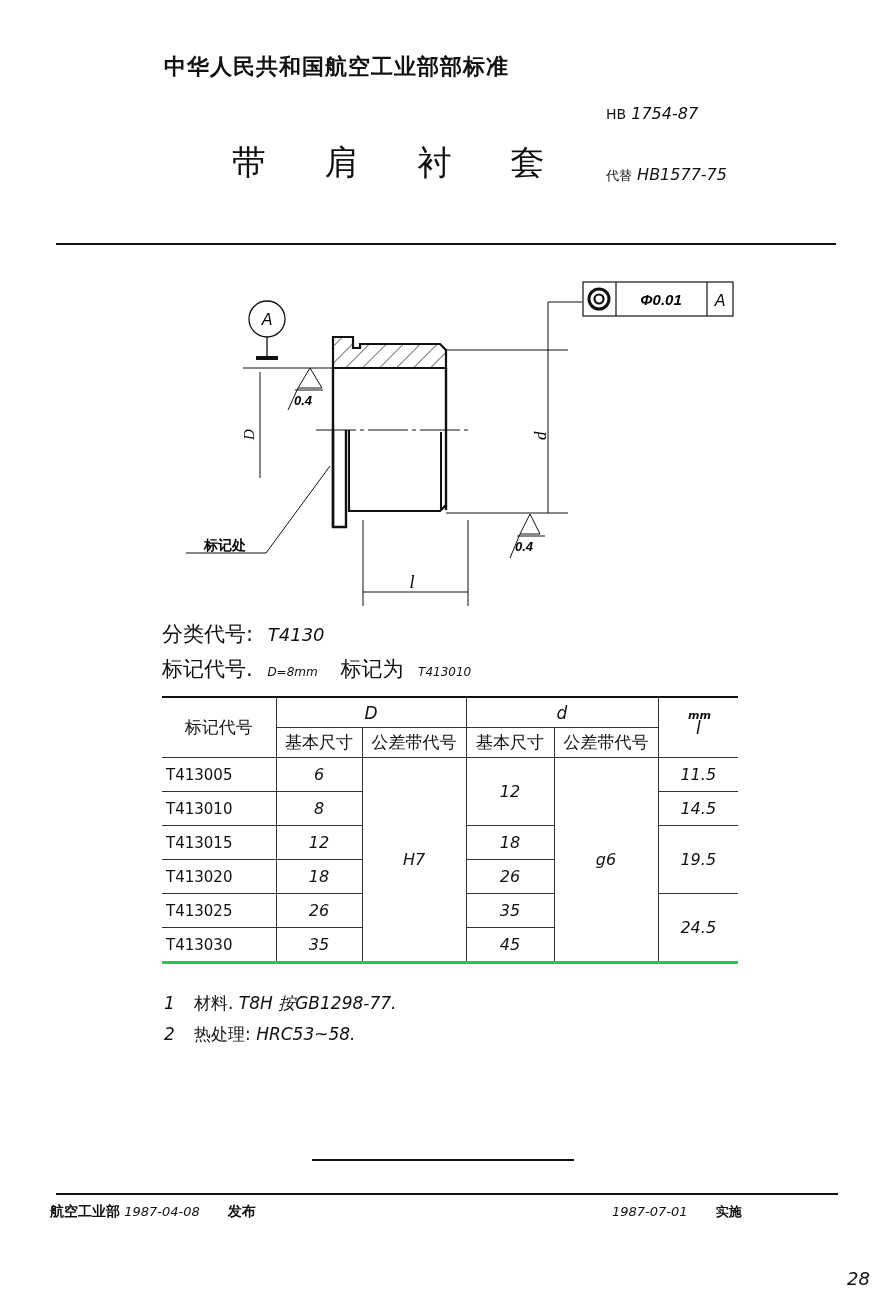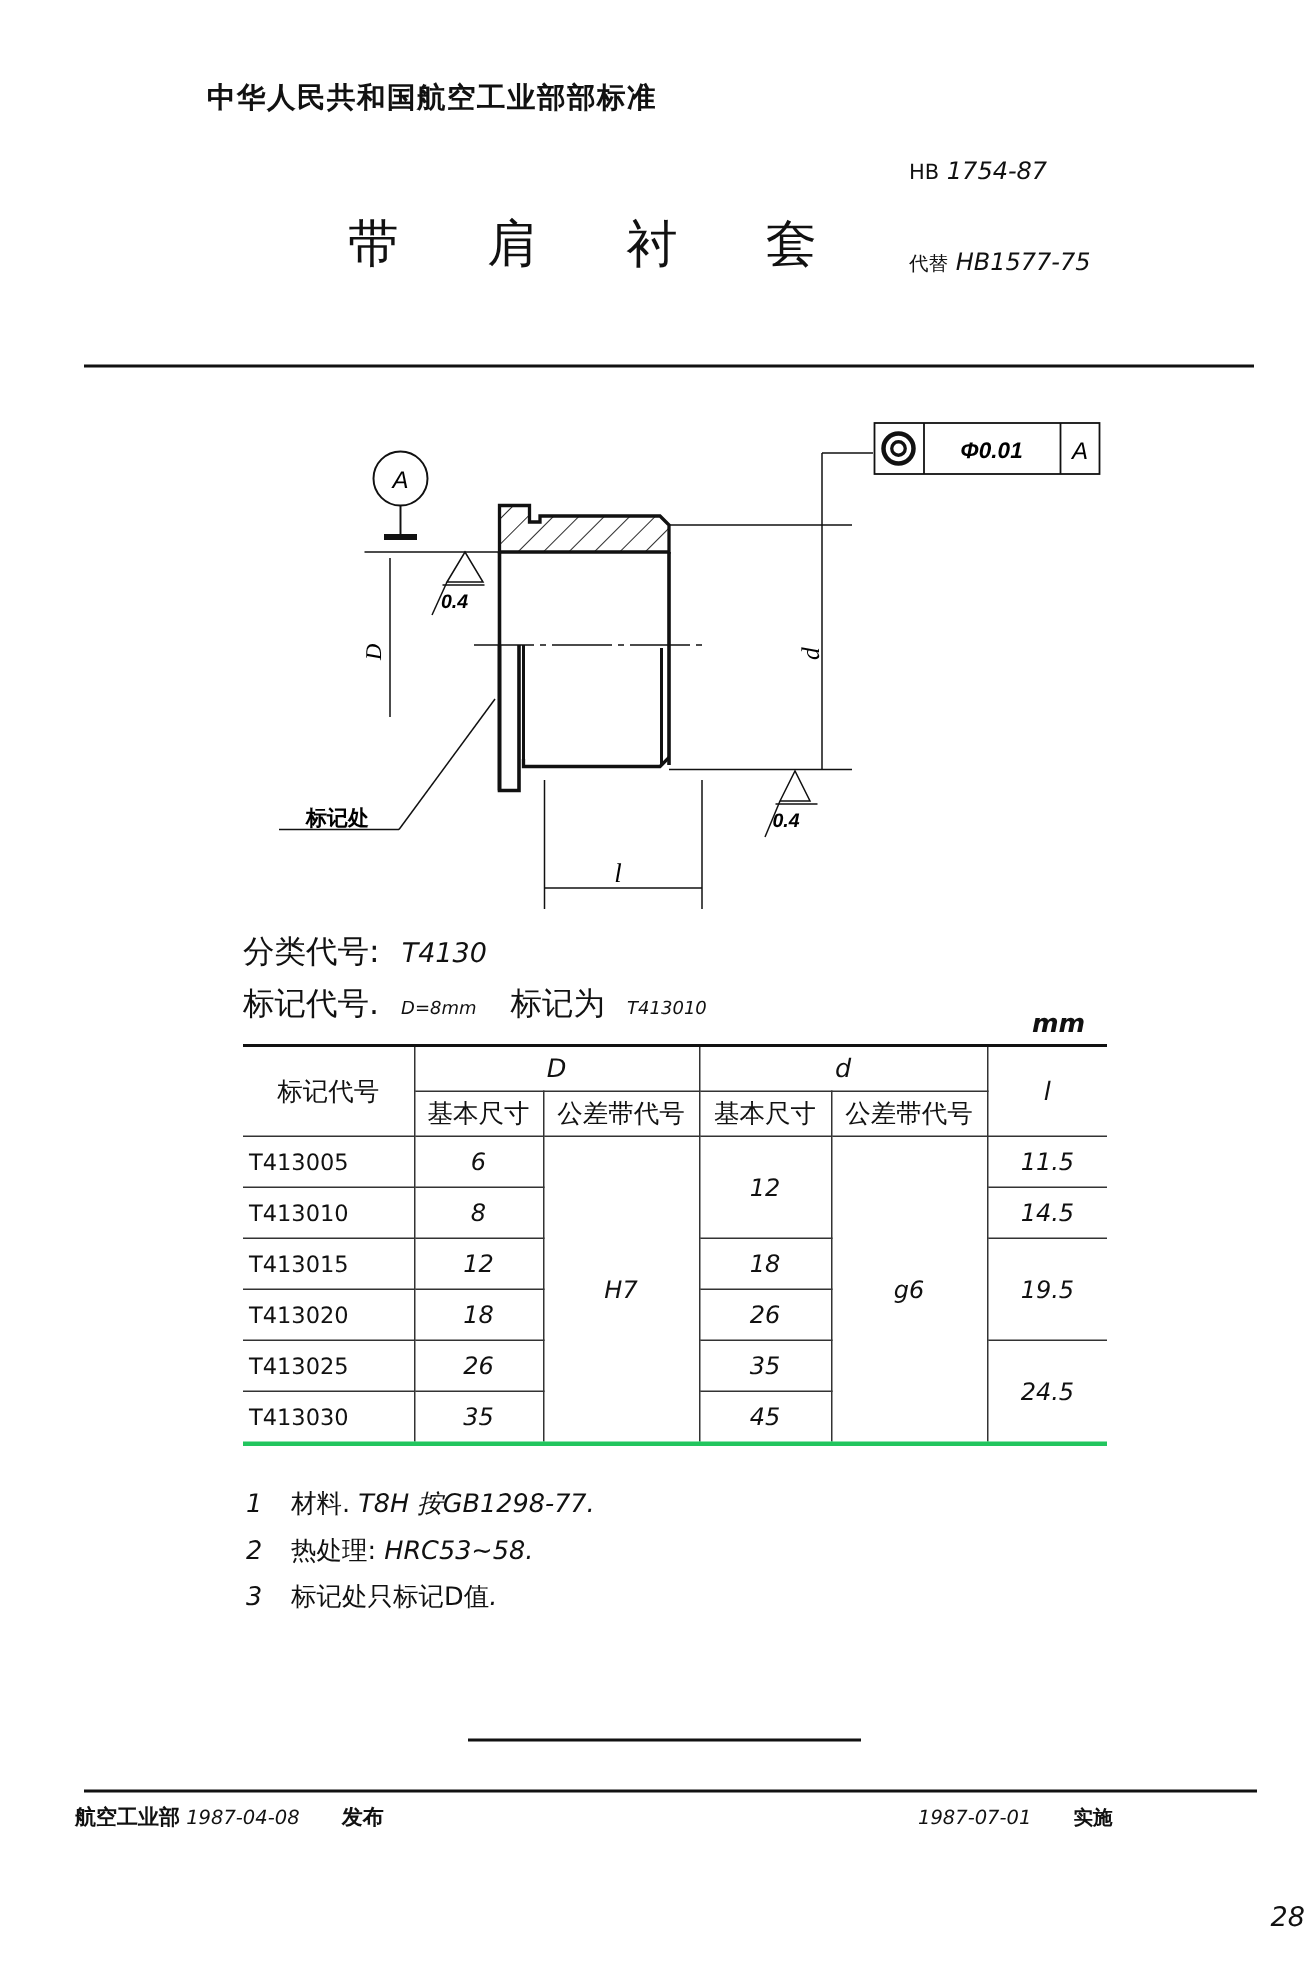--- a/index.html
+++ b/index.html
@@ -1,31 +1,31 @@
 <!DOCTYPE html>
 <html><head>
 <meta charset="utf-8">
 <style>
   html, body { margin: 0; padding: 0; background: #ffffff; }
   body { width: 874px; height: 1314px; position: relative; overflow: hidden;
          font-family: "DejaVu Sans", sans-serif; color: #111; }
   .abs { position: absolute; }
-  .org { left: 138px; top: 52px; font-size: 19px; font-weight: bold; letter-spacing: 1px; }
+  .org { left: 164px; top: 52px; font-size: 22px; font-weight: bold; letter-spacing: 1px; }
   .title { left: 232px; top: 140px; font-size: 34px; letter-spacing: 24px; font-family: "DejaVu Serif", serif; font-weight: normal; }
   .stdno { left: 606px; top: 104px; font-size: 16px; font-style: italic; }
   .stdno .pfx { font-style: normal; font-size: 14px; }
   .replace { left: 606px; top: 165px; font-size: 16px; font-style: italic; }
   .replace .pfx { font-style: normal; font-size: 13px; }
   .rule-top { left: 56px; top: 243px; width: 780px; height: 2px; background: #111; }
   .drawing { left: 180px; top: 270px; width: 570px; height: 340px; }
   .cls { left: 162px; top: 620px; font-size: 21px; }
   .cls .val { font-style: italic; font-size: 18px; margin-left: 8px; }
   .example { left: 162px; top: 655px; font-size: 21px; }
   .example .val { font-style: italic; font-size: 12px; margin-left: 8px; }
-  .unit { left: 688px; top: 673px; font-size: 17px; font-style: italic; font-weight: bold; }
+  .unit { left: 688px; top: 709px; font-size: 11px; font-style: italic; font-weight: bold; }
   table.spec { position: absolute; left: 162px; top: 696px; width: 576px; border-collapse: collapse;
                font-size: 16px; border-top: 2px solid #111; border-bottom: 3px solid #22c55e; }
   table.spec td, table.spec th { border: 1px solid #333; text-align: center; padding: 0; height: 33px; font-weight: normal; }
   table.spec th { font-size: 17px; height: 29px; }
   table.spec td.code { text-align: left; padding-left: 4px; font-size: 15px; }
   table.spec td.num { font-style: italic; }
   table.spec tr > *:first-child { border-left: none; }
   table.spec tr > *:last-child { border-right: none; }
   .notes { left: 164px; top: 988px; font-size: 17px; line-height: 31px; }
   .notes .n { display: inline-block; width: 30px; font-style: italic; }
@@ -192,23 +192,20 @@
 </tbody>
   </table>
 
 <div class="abs notes">
   <div>
     <span class="n">1</span><span>材料</span><span>. </span><span class="v">T8H  按GB1298-77.</span>
   </div>
   <div>
     <span class="n">2</span><span>热处理</span><span>: </span><span class="v">HRC53~58.</span>
   </div>
-  <div>
-    <span class="n">3</span><span>标记处只标记D值</span><span class="v">.</span>
-  </div>
 </div>
 
 <div class="abs rule-mid"></div>
 <div class="abs rule-bot"></div>
 
 <div class="abs footer-left">
   <b>航空工业部</b>
   <span class="ital">1987-04-08</span><span class="gap"></span>
   <b>发布</b>
 </div>

